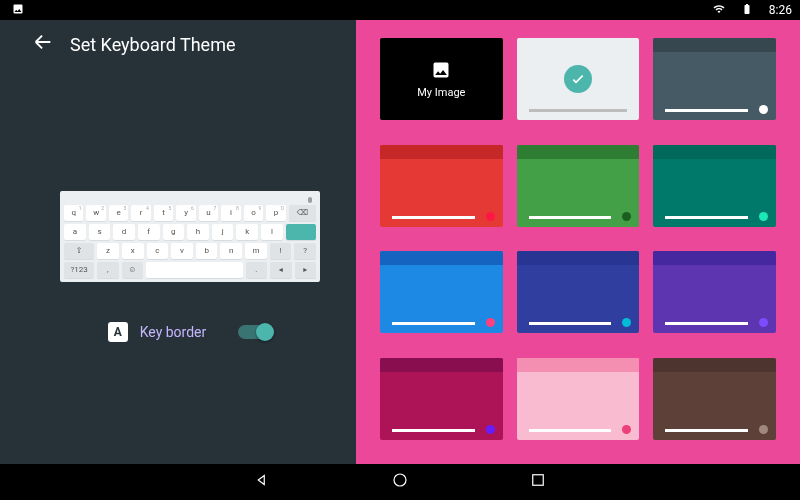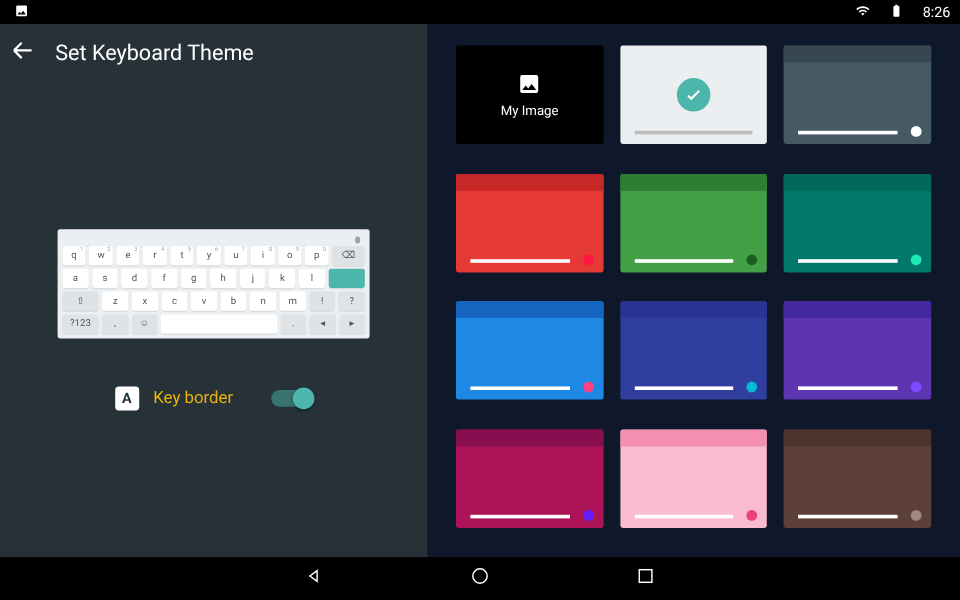--- a/index.html
+++ b/index.html
@@ -3,43 +3,43 @@
 <meta charset="utf-8">
 <style>
   * { margin: 0; padding: 0; box-sizing: border-box; }
   html, body { width: 800px; height: 500px; font-family: Roboto, "Helvetica Neue", Arial, sans-serif; background: #37474f; color: #fff; overflow: hidden; }
   .status-bar { height: 20px; background: #000; display: flex; align-items: center; justify-content: flex-end; padding: 0 8px; font-size: 12px; gap: 16px; }
   .status-bar .left { margin-right: auto; padding-left: 4px; }
   .status-bar svg { width: 12px; height: 12px; fill: #fff; }
   .nav-bar { height: 36px; background: #000; display: flex; align-items: center; justify-content: center; gap: 120px; }
   .nav-bar svg { width: 18px; height: 18px; fill: none; stroke: #fff; stroke-width: 1.6; }
   .content { height: 444px; display: flex; }
-  .left-pane { width: 356px; background: #263238; display: flex; flex-direction: column; }
+  .left-pane { width: 356px; background: #263238; display: flex; flex-direction: column; padding-left: 24px; }
   .app-bar { height: 48px; display: flex; align-items: center; padding: 0 8px; gap: 16px; }
   .app-bar .back svg { width: 22px; height: 22px; stroke: #fff; stroke-width: 2; fill: none; }
   .app-bar .title { font-size: 18px; font-weight: 400; }
   .preview-wrap { flex: 1; display: flex; flex-direction: column; align-items: center; justify-content: center; gap: 40px; padding: 0 30px; }
   .kb-preview { width: 260px; background: #eceff1; border-radius: 2px; padding: 4px; }
   .kb-toprow { height: 10px; display:flex; justify-content:flex-end; align-items:center; padding: 0 4px; }
   .kb-toprow .mic { width:4px;height:6px;background:#9e9e9e;border-radius:2px; }
   .kb-row { display: flex; gap: 3px; margin-bottom: 3px; justify-content: center; }
   .kb-row:last-child { margin-bottom: 0; }
   .key { background: #fff; border-radius: 2px; height: 16px; font-size: 8px; color: #555; display: flex; align-items: center; justify-content: center; flex: 1; min-width: 0; position: relative; box-shadow: 0 1px 0 rgba(0,0,0,.08); }
   .key.wider { flex: 1.4; }
   .key.space { flex: 4.5; }
   .key.act { background: #4db6ac; }
   .key.dark { background: #dfe3e6; }
   .key .hint { position:absolute; top:0; right:2px; font-size:5px; color:#aaa; }
   .toggle-row { display: flex; align-items: center; gap: 12px; }
   .toggle-row .icon-box { width:20px; height:20px; background:#fff; border-radius:3px; display:flex;align-items:center;justify-content:center;color:#263238;font-size:12px;font-weight:700; }
-  .toggle-row .label { font-size: 14px; color: #eab308; }
+  .toggle-row .label { font-size: 14px; color: #c4b5fd; }
   .switch { width:34px; height:14px; background:rgba(77,182,172,.5); border-radius:7px; position:relative; margin-left: 20px; }
   .switch .thumb { width:18px;height:18px;border-radius:50%;background:#4db6ac;position:absolute;right:-2px;top:-2px;box-shadow:0 1px 3px rgba(0,0,0,.4); }
 
-  .right-pane { width: 444px; background: #0f172a; padding: 18px 24px; display: grid; grid-template-columns: repeat(3, 1fr); gap: 18px 14px; overflow: hidden; }
+  .right-pane { width: 444px; background: #ec4899; padding: 18px 24px; display: grid; grid-template-columns: repeat(3, 1fr); gap: 18px 14px; overflow: hidden; }
   .theme-card { height: 82px; border-radius: 2px; position: relative; cursor: pointer; overflow: hidden; }
   .theme-card .accent { position:absolute; top:0; left:0; right:0; height:14px; }
   .theme-card .bar { position:absolute; bottom:8px; left:12px; right:28px; height:3px; background:#fff; }
   .theme-card .dot { position:absolute; bottom:6px; right:8px; width:9px; height:9px; border-radius:50%; }
   .theme-card.my-image { background:#000; display:flex; flex-direction:column; align-items:center; justify-content:center; gap:6px; }
   .theme-card.my-image svg { width:20px;height:20px; fill:#fff; }
   .theme-card.my-image .lbl { font-size:11px; color:#fff; }
   .theme-card.selected { display:flex;align-items:center;justify-content:center; }
   .theme-card.selected .check { width:28px;height:28px;border-radius:50%;background:#4db6ac;display:flex;align-items:center;justify-content:center; }
   .theme-card.selected .check svg { width:16px;height:16px;stroke:#fff;stroke-width:2.5;fill:none; }

